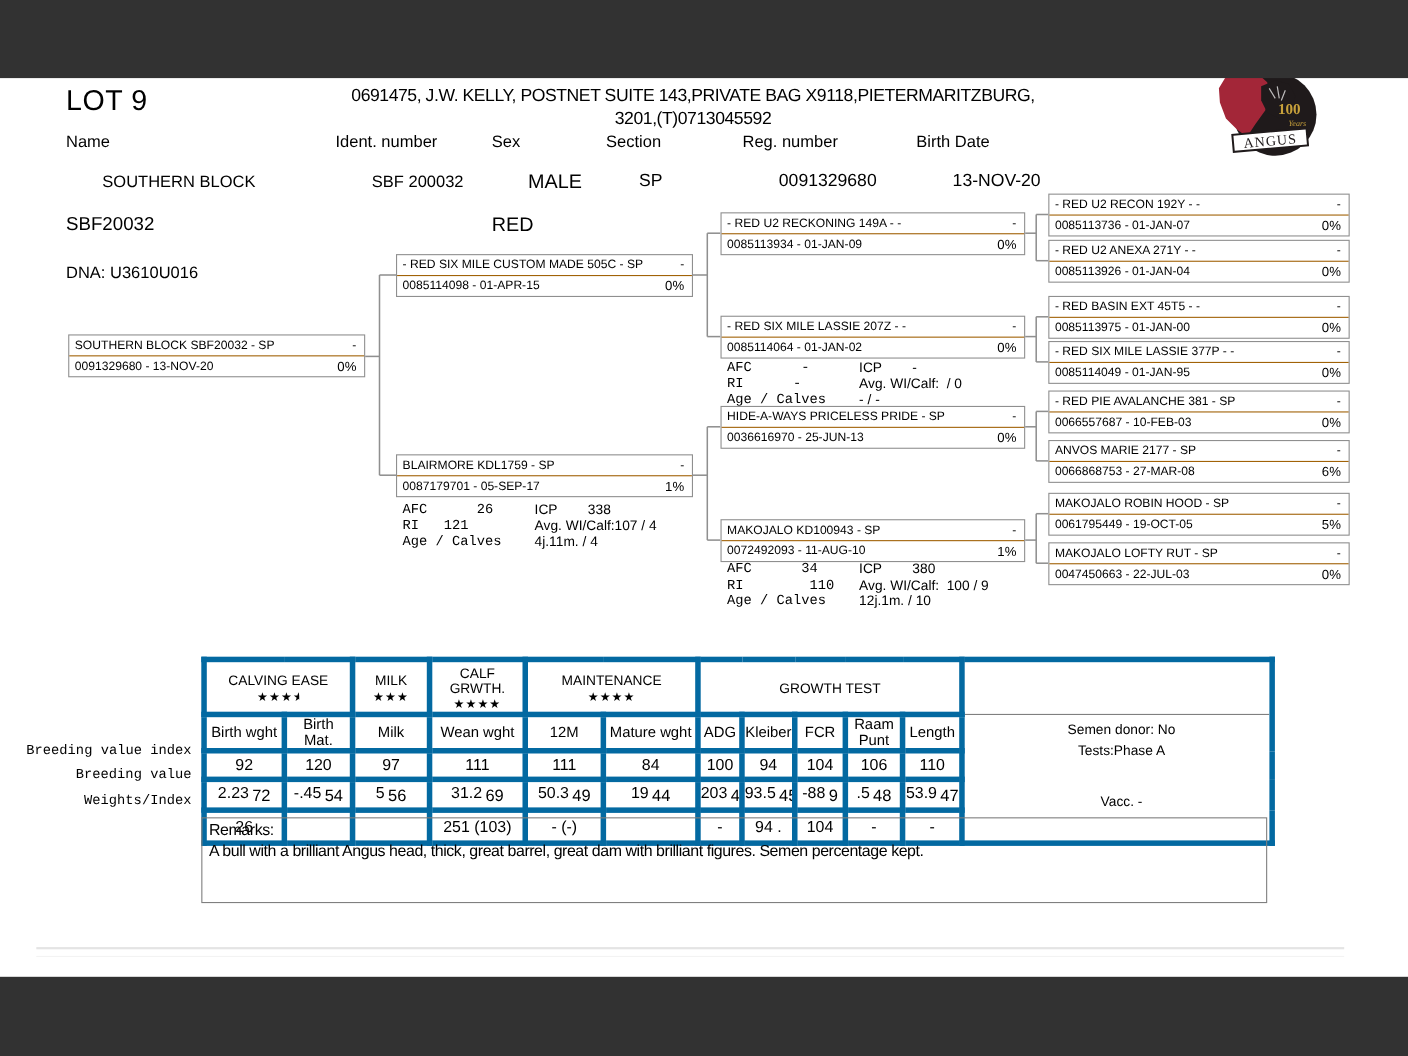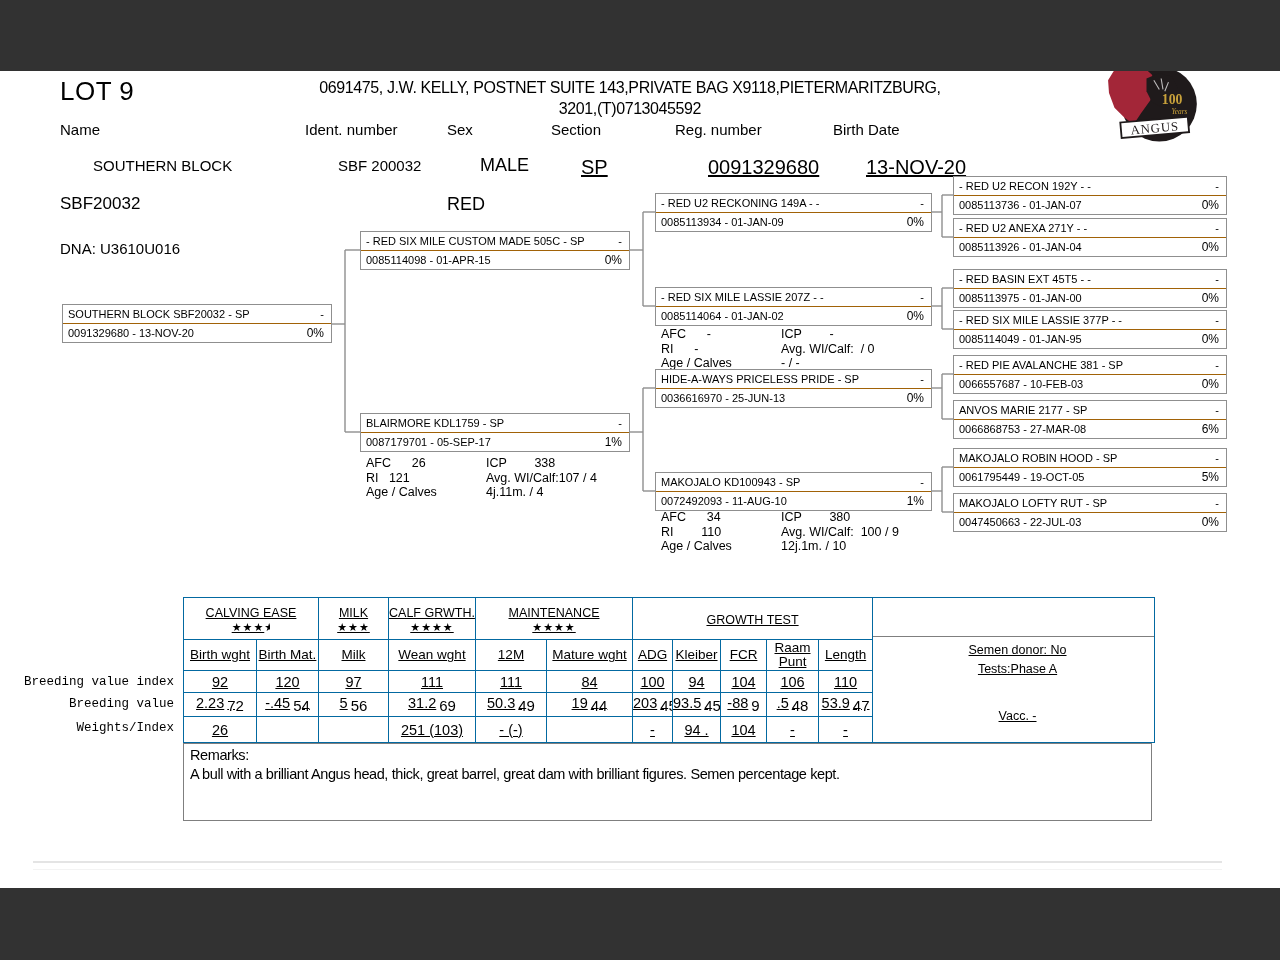--- a/index.html
+++ b/index.html
@@ -9,39 +9,39 @@
   .bar-top{left:0;top:0;width:1280px;height:71px;background:#323232;z-index:30;}
   .bar-bottom{left:0;top:888px;width:1280px;height:72px;background:#323232;z-index:30;}
   .hr1{left:33px;top:861px;width:1189px;height:2px;background:#e4e4e4;}
   .hr2{left:33px;top:869px;width:1189px;height:1px;background:#f3f3f3;}
   
   .lot{left:60px;top:76px;font-size:26px;letter-spacing:.5px;}
   .addr{left:150px;top:77px;width:960px;text-align:center;font-size:16px;letter-spacing:-.4px;line-height:21px;}
   .flabel{font-size:15px;top:121px;}
   .fvalue{font-size:15px;top:157px;margin-left:33px;}
   .big{font-size:18px;}
-  .med{font-size:20px;text-decoration:underline;}
+  .med{font-size:16px;}
   .name2{left:60px;top:194px;font-size:17px;}
   .color2{left:447px;top:194px;font-size:18px;}
   .dna{left:60px;top:240px;font-size:15px;}
   
   .logo{left:1106px;top:62px;width:92px;height:86px;z-index:20;}
   
   .pbox{position:absolute;border:1px solid #8f8f8f;background:#fff;font-size:11px;z-index:5;}
   .prow{height:18px;line-height:18px;padding:0 7px 0 5px;display:flex;justify-content:space-between;white-space:nowrap;overflow:hidden;}
   .prow1{border-bottom:1px solid #a16207;}
   .pct{font-size:12px;}
   .stats{position:absolute;font-size:12.5px;line-height:14.5px;z-index:5;display:flex;}
   .stats .c{white-space:pre;}
-  .stats .c1{width:120px;}
+  .stats .c1{width:120px;font-family:Liberation Mono, monospace;}
   svg.tree{position:absolute;left:0;top:0;width:1280px;height:960px;z-index:1;}
   
   .tblwrap{left:183px;top:597px;width:971px;}
   table.ebv{border-collapse:collapse;table-layout:fixed;width:971px;}
-  table.ebv td{border:1px solid #0369a1;text-align:center;padding:0;vertical-align:middle;overflow:hidden;text-decoration:underline;}
+  table.ebv td{border:5px solid #0369a1;text-align:center;padding:0;vertical-align:middle;overflow:hidden;}
   .ghead{height:42px;font-size:12.5px;vertical-align:top;}
   .ghead .gl{padding-top:3px;}
   .ghead .st{font-size:11px;letter-spacing:1px;margin-top:1px;}
   .halfwrap{display:inline-block;max-width:.55em;overflow:hidden;vertical-align:bottom;}
   .halfwrap:empty{display:none;}
   .chead{height:31px;font-size:13.5px;line-height:14px;}
   .r-idx td{height:21px;font-size:14.5px;}
   .r-val td{height:23px;font-size:14.5px;}
   .r-wi td{height:25px;font-size:14.5px;}
   sub.acc{font-size:15px;vertical-align:-3px;margin-left:3px;}

